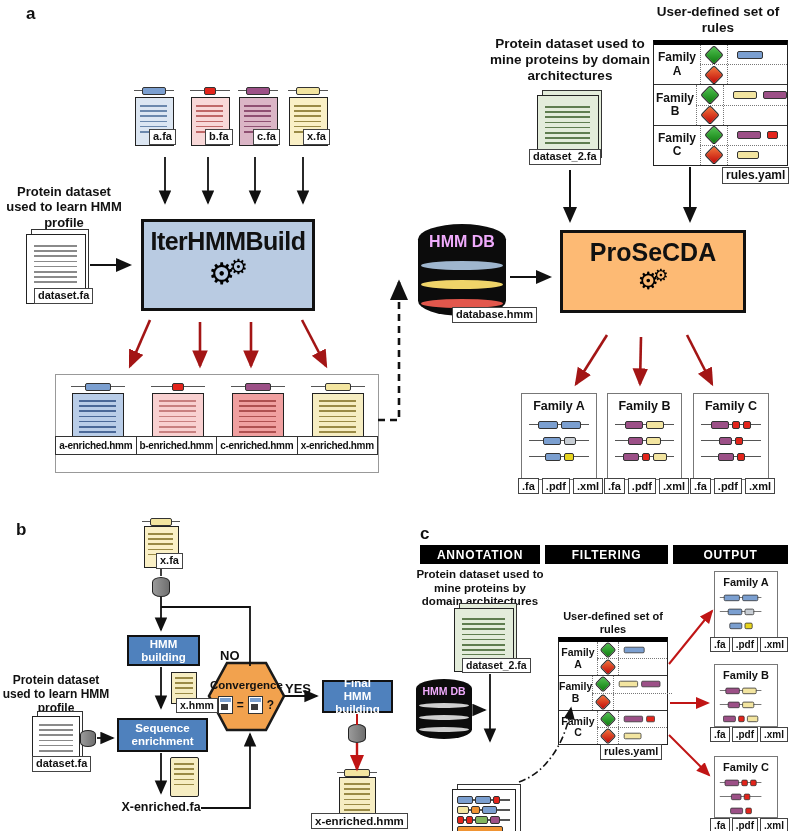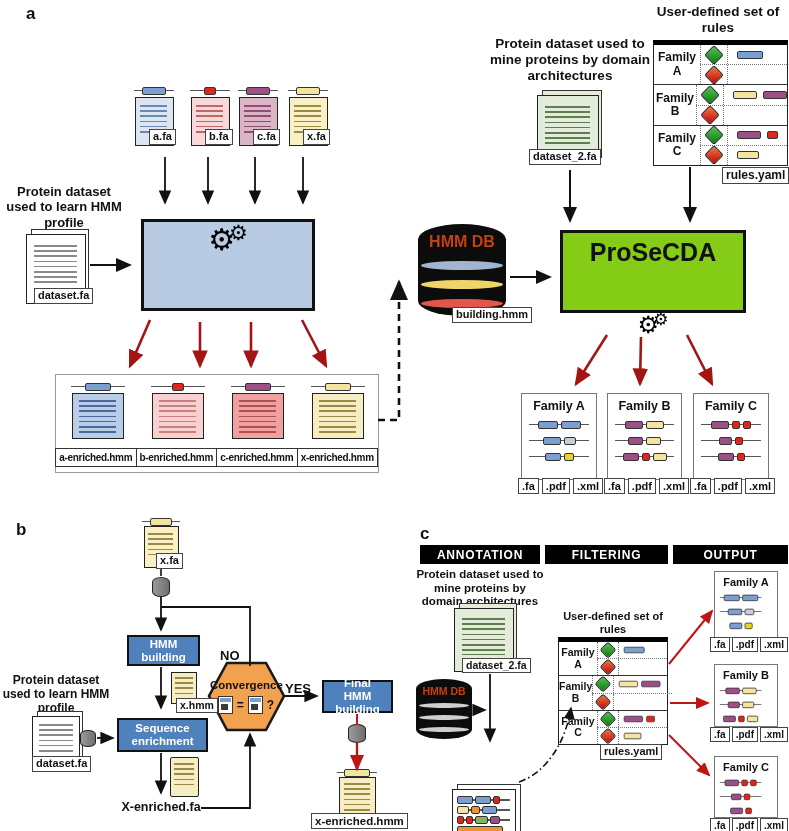--- a/index.html
+++ b/index.html
@@ -50,21 +50,21 @@
            align-items:center;box-sizing:border-box;}
   .bluebox{position:absolute;background:#4F81BD;border:2px solid #111;color:#fff;font-weight:bold;
            display:flex;align-items:center;justify-content:center;text-align:center;
            line-height:1.12;box-sizing:border-box;}
   .gears{line-height:1;color:#000;}
   .gears .g1{font-size:30px;} .gears .g2{font-size:21px;margin-left:-6px;vertical-align:10px;}
   .gears.sm .g1{font-size:24px;} .gears.sm .g2{font-size:17px;vertical-align:8px;}
 
   
   .db{position:absolute;background:#0c0c0c;border-radius:46px/16px;}
-  .db .dbtitle{position:absolute;left:0;right:0;top:9px;text-align:center;color:#c2410c;font-weight:bold;}
+  .db .dbtitle{position:absolute;left:0;right:0;top:9px;text-align:center;color:#f0abfc;font-weight:bold;}
   .dbstripe{position:absolute;left:3px;right:3px;height:9px;border-radius:50%;}
   .cyl{position:absolute;background:linear-gradient(90deg,#9a9a9a,#6f6f6f);
        border:1.5px solid #222;border-radius:50%/26%;box-sizing:border-box;}
 
   
   .rules{position:absolute;background:#fff;border:1.6px solid #222;border-top:5px solid #000;
          display:flex;flex-direction:column;box-sizing:border-box;}
   .rrow{flex:1;display:flex;border-bottom:1.3px solid #333;}
   .rrow:last-child{border-bottom:none;}
   .rlabel{display:flex;align-items:center;justify-content:center;text-align:center;
@@ -82,21 +82,21 @@
   
   .fcard{position:absolute;background:#fff;border:1.4px solid #777;box-sizing:border-box;}
   .fcard .ftitle{text-align:center;font-weight:bold;margin-top:5px;}
   .tags{position:absolute;display:flex;gap:3px;align-items:center;}
   .tag{background:#fff;border:1.5px solid #444;font-weight:bold;padding:0 3px;line-height:1.3;white-space:nowrap;}
 
   .chead{position:absolute;background:#000;color:#fff;font-weight:bold;font-size:12px;
          letter-spacing:0.8px;display:flex;align-items:center;justify-content:center;}
 
   .enrichedbox{position:absolute;border:1.3px solid #999;background:#fff;}
-  .enrcells{position:absolute;left:0;right:0;display:flex;margin-top:12px;}
+  .enrcells{position:absolute;left:0;right:0;display:flex;}
   .enrcell{flex:1;border:1.2px solid #333;margin-left:-1px;background:#fff;text-align:center;
            font-weight:bold;font-size:10px;line-height:1.7;white-space:nowrap;letter-spacing:-0.3px;}
 
   .convfile{display:inline-block;width:13px;height:16px;background:#fff;border:1.2px solid #333;position:relative;}
   .convfile::before{content:"";position:absolute;left:1px;right:1px;top:1px;height:4px;background:#7AA0D0;}
   .convfile::after{content:"";position:absolute;left:2px;top:7px;width:7px;height:6px;background:#3a3a3a;}
   svg{display:block;}
 </style>
 </head>
 <body>
@@ -196,20 +196,21 @@
 
   <div class="cap" style="left:2px;top:184px;width:124px;font-size:13px;">Protein dataset used to learn HMM profile</div>
   <div class="abs stack stack-white" style="left:26px;top:234px;width:58px;height:68px;">
     <div class="ffile f-white">
         <div class="flines"></div>
       </div>
     <div class="flabel" style="left:8px;top:54px;">dataset.fa</div>
   </div>
 
   <div class="toolbox" style="left:141px;top:219px;width:174px;height:92px;background:#B9CBE2;">
+    <div class="bold" style="font-size:25px;margin-top:5px;letter-spacing:-0.5px;">IterHMMBuild</div>
     <div class="gears"><span class="g1">⚙</span><span class="g2">⚙</span></div>
   </div>
 
   <div class="enrichedbox" style="left:55px;top:374px;width:322px;height:97px;">
     <div class="abs" style="left:2px;top:6px;width:80px;">
       <div class="arch line" style="width:56px;margin:0 auto;">
           <span class="chip c-blue" style="width: 26px;"></span>
         </div>
       <div class="ffile f-eblue" style="position:relative;width:50px;height:44px;margin:1px auto 0;">
           <div class="flines" style="bottom:12%;"></div>
@@ -320,23 +321,23 @@
       </div>
     <div class="flabel" style="left:-8px;top:54px;">dataset_2.fa</div>
   </div>
 
   <div class="db" style="left:418px;top:224px;width:88px;height:92px;">
     <div class="dbtitle" style="font-size:16px;">HMM DB</div>
     <div class="dbstripe" style="top:37px;background:#9FB6CE;"></div>
     <div class="dbstripe" style="top:56px;background:#EFD469;"></div>
     <div class="dbstripe" style="top:75px;background:#E2574C;"></div>
   </div>
-  <div class="flabel" style="left:452px;top:307px;font-size:11px;">building.hmm</div>
-
-  <div class="toolbox" style="left:560px;top:230px;width:186px;height:83px;background:#84cc16;gap:44px;">
+  <div class="flabel" style="left:452px;top:307px;font-size:11px;">database.hmm</div>
+
+  <div class="toolbox" style="left:560px;top:230px;width:186px;height:83px;background:#fdba74;">
     <div class="bold" style="font-size:25px;margin-top:5px;">ProSeCDA</div>
     <div class="gears sm"><span class="g1">⚙</span><span class="g2">⚙</span></div>
   </div>
 
   <div class="fcard" style="left:521px;top:393px;width:76px;height:87px;">
     <div class="ftitle" style="font-size:12.5px;">Family A</div>
     <div class="arch line" style="margin:6px 6px 0;">
         <span class="chip c-blue" style="width: 20px;"></span>
         <span class="chip c-blue" style="width: 20px;"></span>
       </div>

